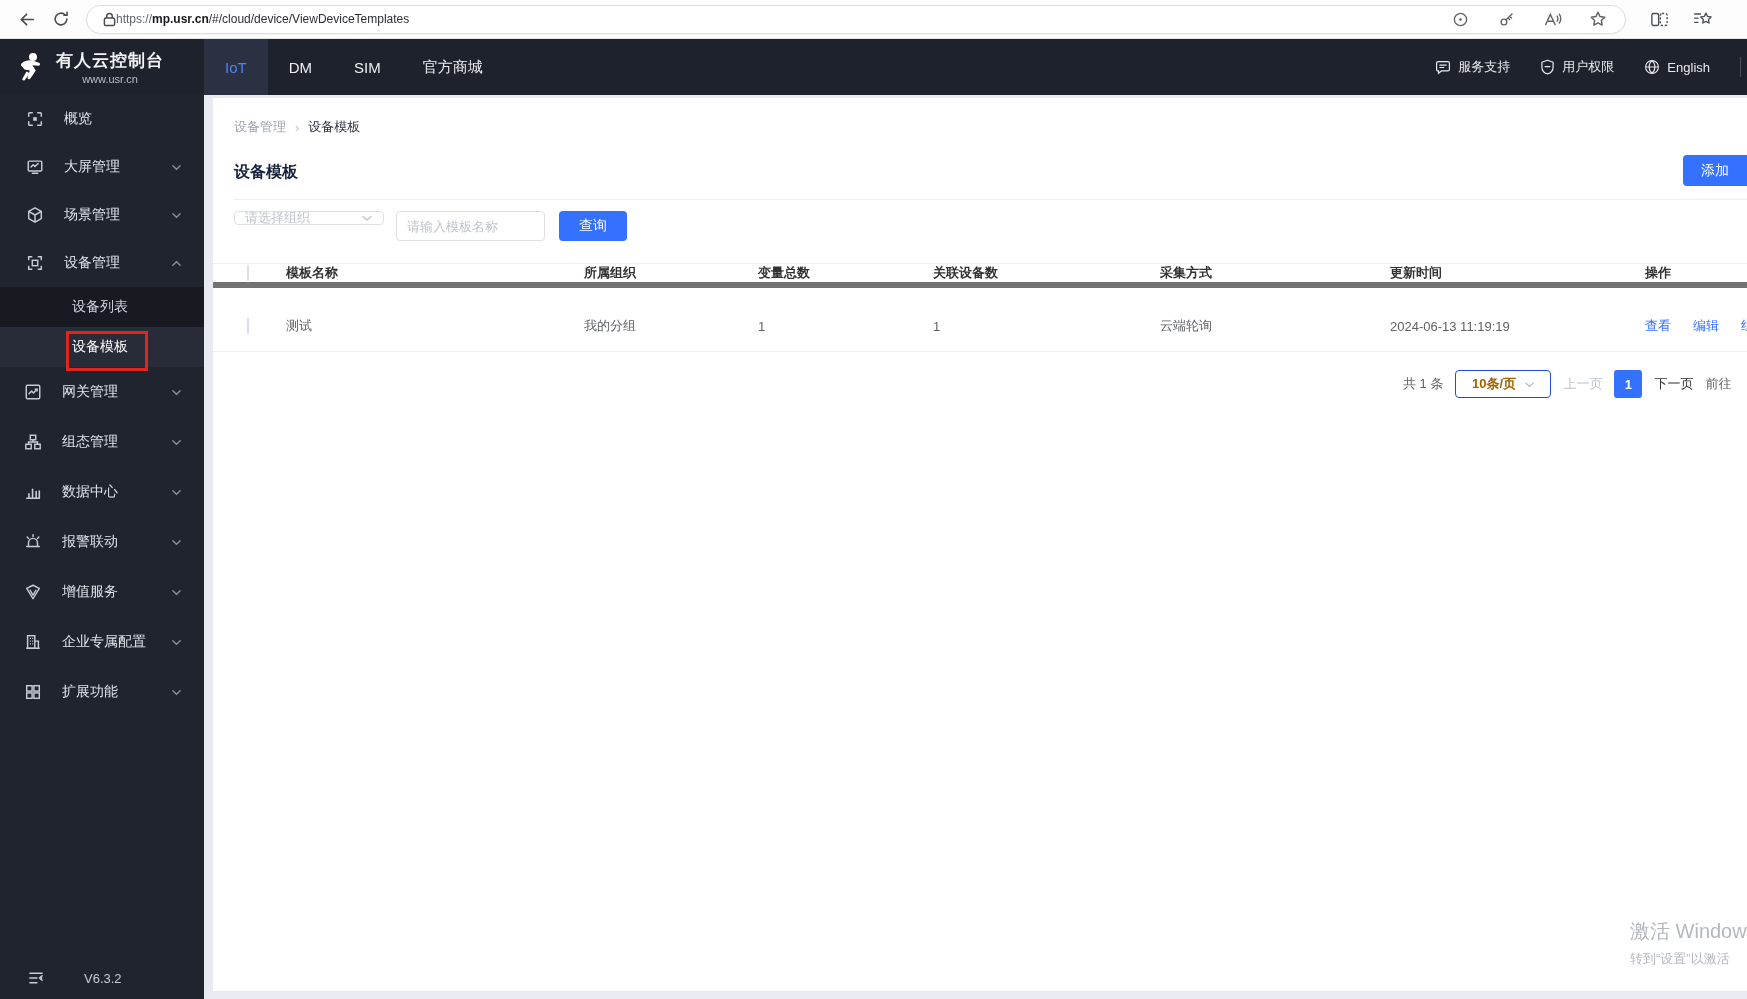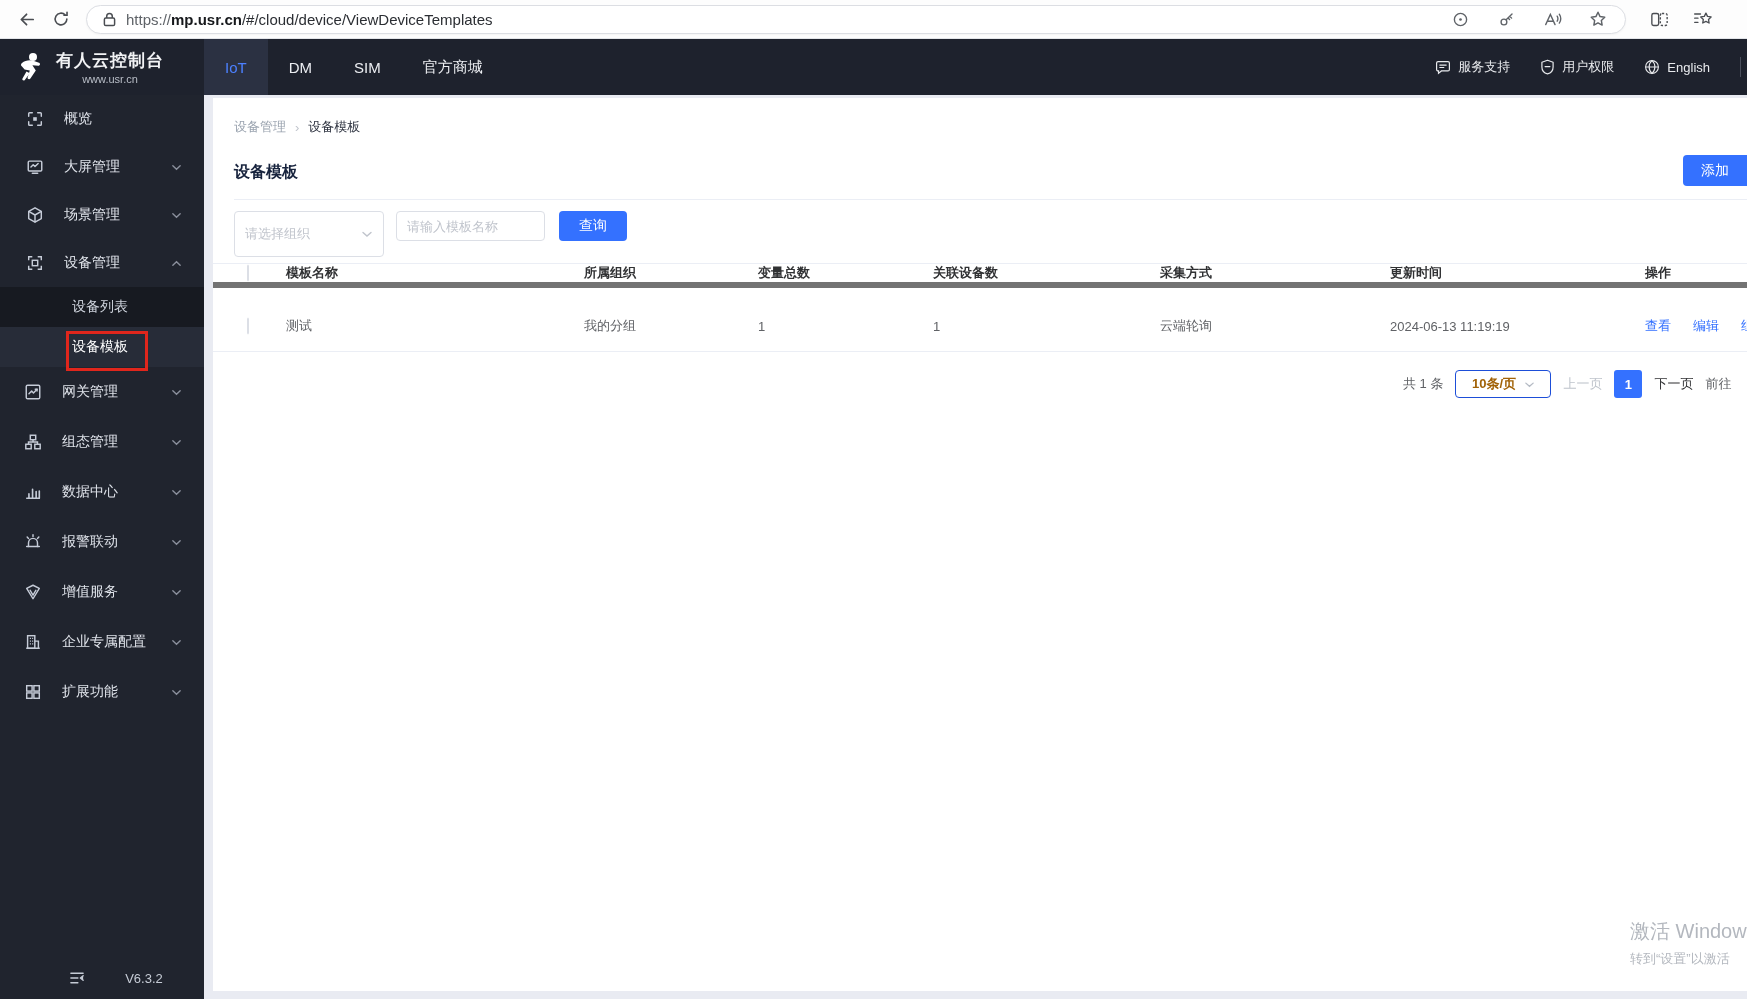--- a/index.html
+++ b/index.html
@@ -18,21 +18,21 @@
     display:flex; align-items:center; padding:0 10px;
   }
   .tool-ic{ width:34px; height:30px; display:flex; align-items:center; justify-content:center;
     color:#4a4d52; border-radius:6px; cursor:pointer; flex:none;}
   .url-pill{
     margin-left:8px; width:1540px; height:29px; flex:none;
     background:#fff; border:1px solid #dcdee3; border-radius:15px;
     display:flex; align-items:center; padding:0 16px;
     box-shadow:0 1px 2px rgba(0,0,0,.04);
   }
-  .url-text{ font-size:15px; color:#2b2e33; margin-left:10px; white-space:nowrap;}
+  .url-text{ font-size:12px; color:#2b2e33; white-space:nowrap;}
   .url-text .scheme{ color:#5f6368; }
   .url-text .host{ font-weight:bold; color:#17191c;}
   .pill-icons{ margin-left:auto; display:flex; align-items:center; gap:24px;}
   .pill-icons .tool-ic{ width:22px; }
 
   
   .app-header{
     position:absolute; left:0; top:39px; width:1747px; height:56px;
     background:#1e222d; display:flex; align-items:stretch; color:#f2f3f5;
   }
@@ -57,39 +57,39 @@
   .menu-item .mi-label{ margin-left:20px;}
   .menu-item .chev{ margin-left:auto; margin-right:22px; color:#8a8f9c;}
   .submenu{ background:#171a21;}
   .submenu-item{ height:40px; display:flex; align-items:center; padding-left:72px; font-size:14px; color:#cfd4dd; cursor:pointer;}
   .submenu-item.selected{ background:#272c38; color:#ffffff;}
   .annotation-box{
     position:absolute; left:66px; top:236px; width:82px; height:40px;
     border:3px solid #e0261c; pointer-events:none;
   }
   .version-row{ position:absolute; left:0; bottom:4px; width:204px; height:34px;
-    display:flex; align-items:center; color:#c6ccd6;justify-content:center;}
+    display:flex; align-items:center; color:#c6ccd6;}
   .version-row .v-ic{ margin-left:28px;}
   .version-row .v-txt{ margin-left:40px; font-size:13px;}
 
   
   .content{ position:absolute; left:204px; top:95px; width:1543px; height:904px; background:#e9ebf2;}
   .card{ position:absolute; left:9px; top:3px; width:1534px; height:893px; background:#fff; overflow:hidden;}
 
   .breadcrumb{ position:absolute; left:21px; top:20px; font-size:13px; display:flex; gap:9px; align-items:center;}
   .bc-prev{ color:#9aa3af; cursor:pointer;}
   .bc-sep{ color:#c0c4cc;}
   .bc-cur{ color:#2e3340;}
   .page-title{ position:absolute; left:21px; top:64px; font-size:16px; font-weight:bold; color:#17233d;}
   .add-btn{ position:absolute; right:0; top:57px; width:64px; height:31px; background:#3471ff; color:#fff;
     font-size:14px; border:none; border-radius:4px 0 0 4px; cursor:pointer;}
   .title-divider{ position:absolute; left:21px; right:0; top:101px; height:1px; background:#ebeef5;}
 
   .filters{ position:absolute; left:21px; top:113px; display:flex; gap:12px;}
-  .f-select{ width:150px; height:46px; border:1px solid #dcdfe6; border-radius:4px;
+  .f-select{ width:150px; height:14px; border:1px solid #dcdfe6; border-radius:4px;
     display:flex; align-items:center; padding:0 10px; cursor:pointer;}
   .f-select .ph{ font-size:13px; color:#c0c4cc;}
   .f-select .chev{ margin-left:auto; color:#c0c4cc;}
   .f-input{ width:149px; height:30px; border:1px solid #dcdfe6; border-radius:4px;
     padding:0 10px; font-size:13px; color:#303133; font-family:inherit;}
   .f-input::placeholder{ color:#c0c4cc;}
   .search-btn{ margin-left:2px; width:68px; height:30px; background:#3471ff; color:#fff; font-size:14px;
     border:none; border-radius:4px; cursor:pointer;}
 
   .thead{ position:absolute; left:0; right:0; top:165px; height:25px;

